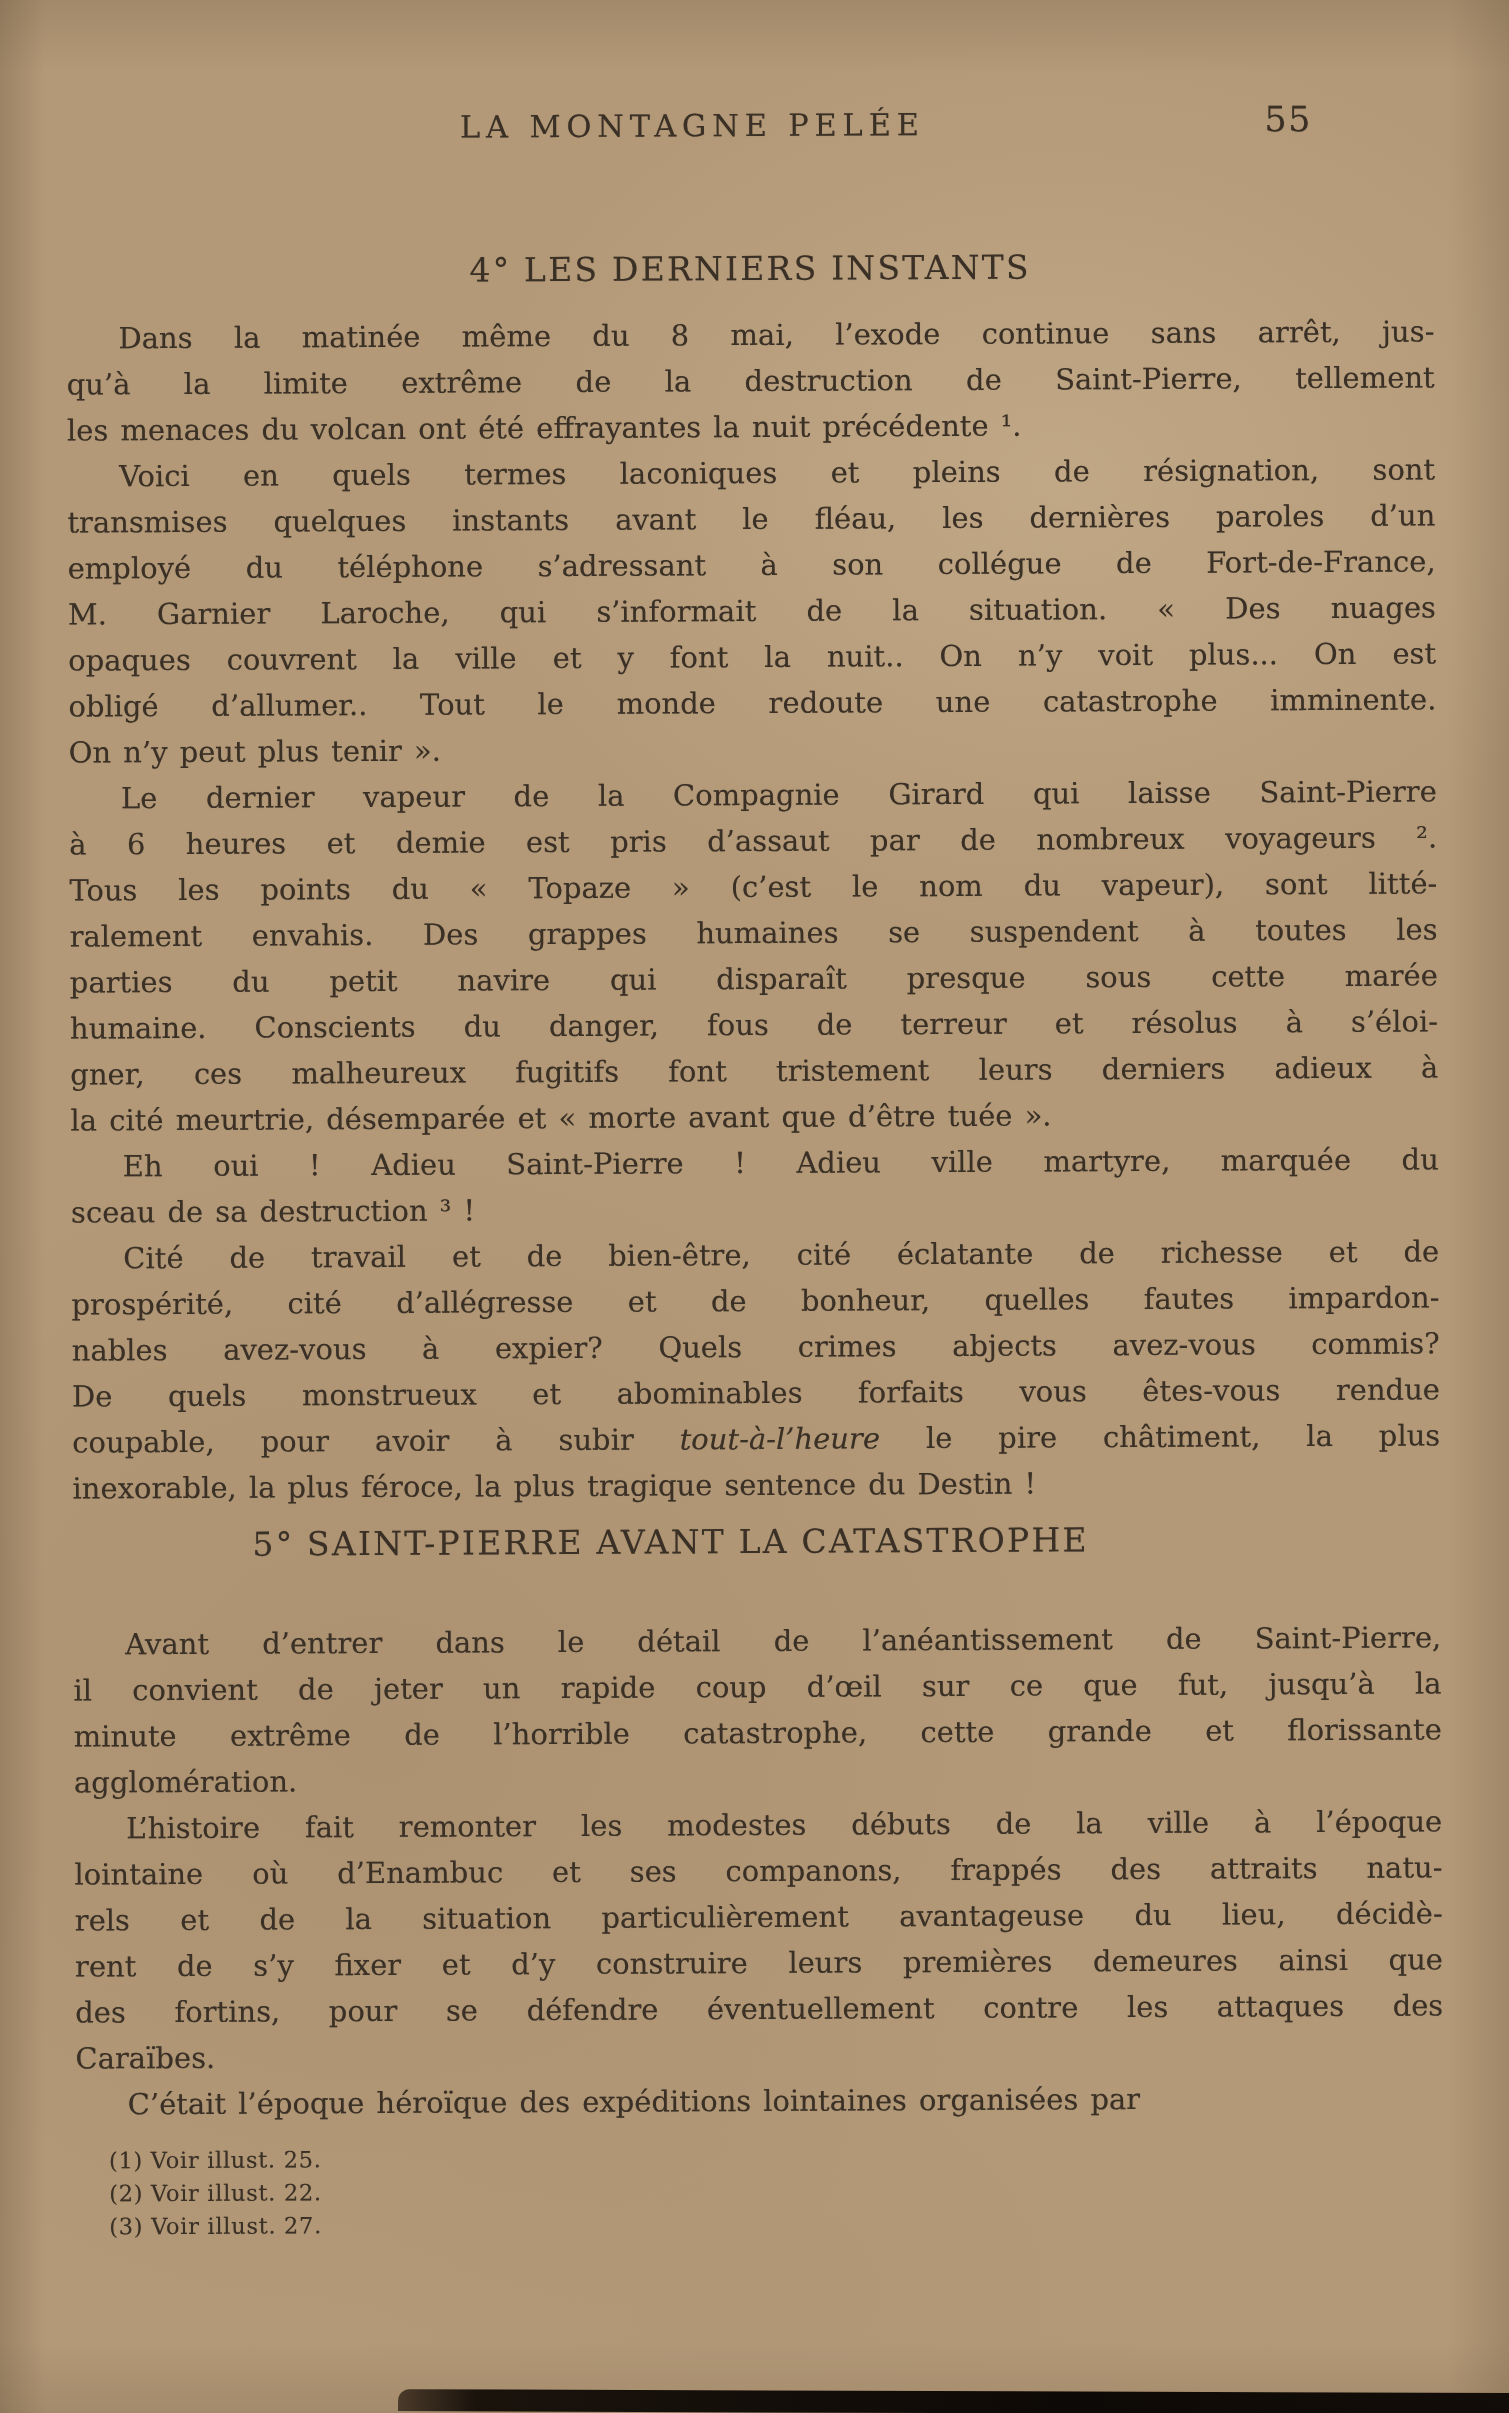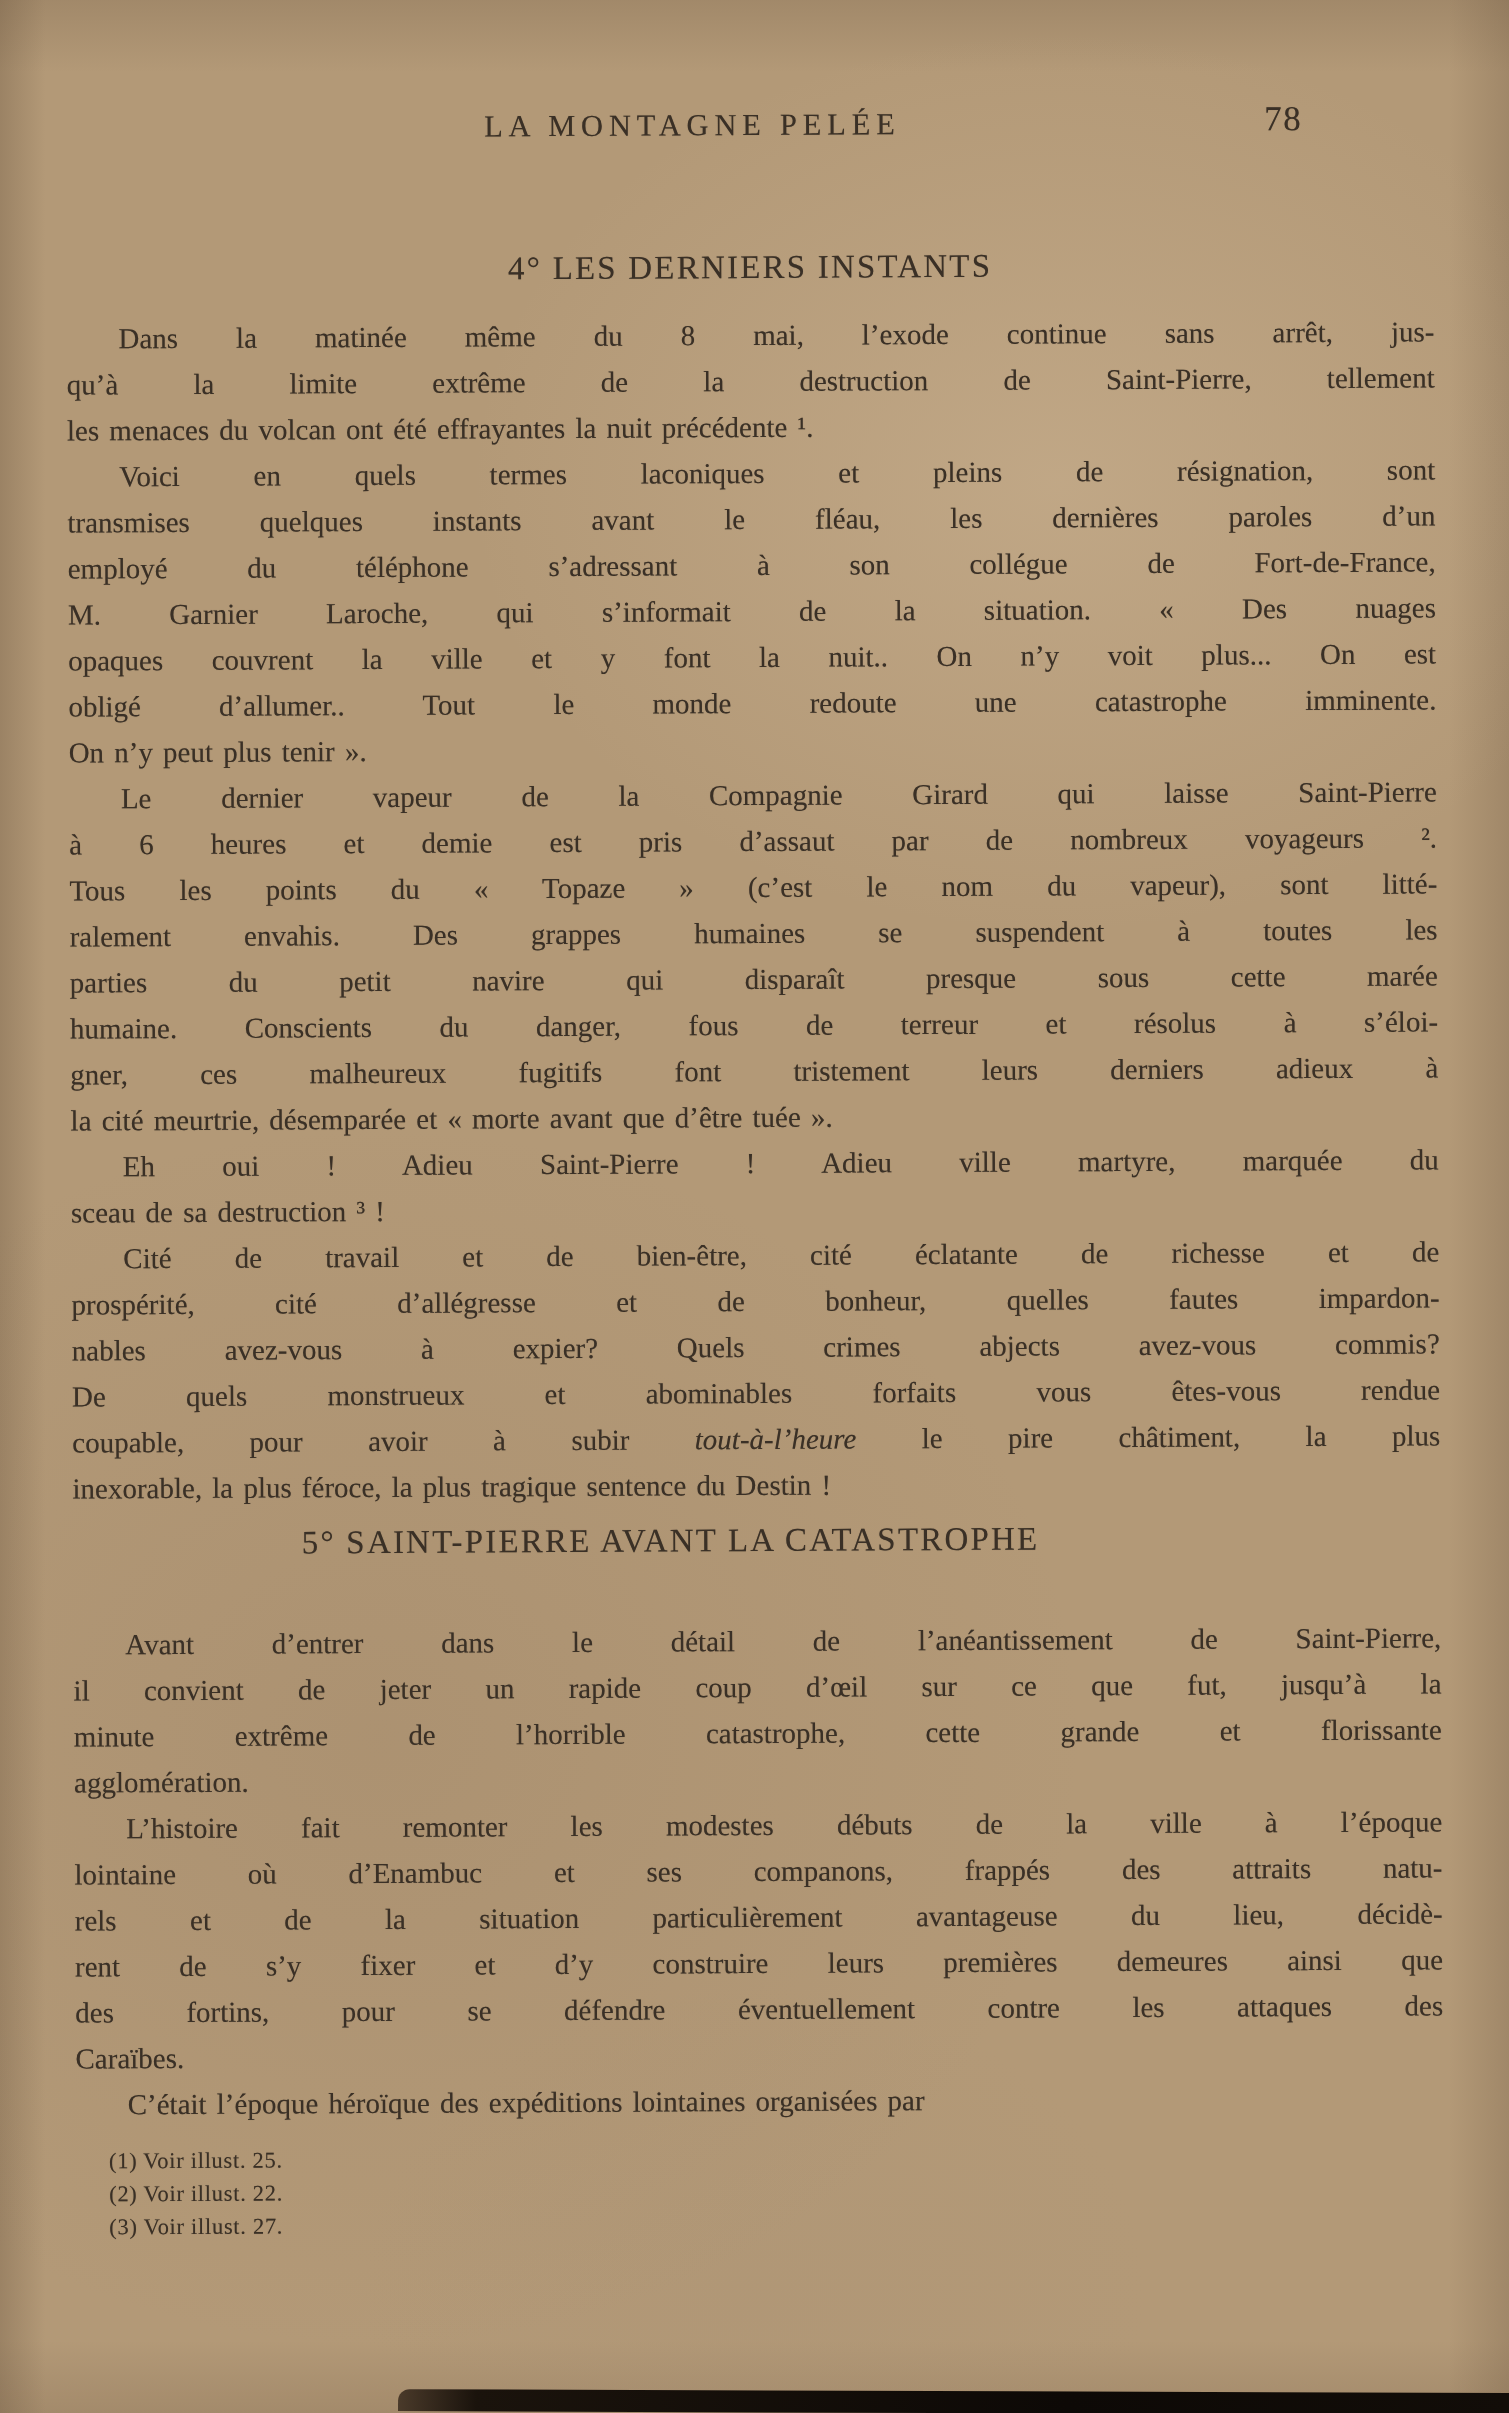--- a/index.html
+++ b/index.html
@@ -12,21 +12,20 @@
     position: relative;
     width: 1509px; height: 2413px;
     background-color: #b39977;
     background-image:
       radial-gradient(945px 727px at 70% 20%, rgba(214,190,158,0.38), rgba(214,190,158,0) 62%),
       radial-gradient(1090px 945px at 25% 72%, rgba(146,120,92,0.22), rgba(146,120,92,0) 65%),
       radial-gradient(654px 509px at 50% 95%, rgba(170,146,116,0.30), rgba(170,146,116,0) 60%),
       linear-gradient(90deg, rgba(92,72,52,0.28) 0%, rgba(92,72,52,0) 3%, rgba(92,72,52,0) 96%, rgba(92,72,52,0.22) 100%),
       linear-gradient(180deg, rgba(92,72,52,0.20) 0%, rgba(92,72,52,0) 3%, rgba(92,72,52,0) 97%, rgba(92,72,52,0.18) 100%);
     overflow: hidden;
-    font-family: Liberation Serif, serif;
   }
   #content {
     position: absolute; inset: 0;
     transform: rotate(-0.3deg);
     color: #3a3026;
     text-shadow: 0 0 0.7px rgba(58,48,38,0.45);
   }
   .running-header { position: absolute; top: 108px; left: 44px; width: 1308px; text-align: center; }
   .header-title { font-size: 30.5px; letter-spacing: 5.8px; }
   .page-number { position: absolute; top: 102px; left: 1270px; font-size: 35px; letter-spacing: 1.5px; }
@@ -57,21 +56,21 @@
 </style>
 </head>
 <body>
 
 <div id="page">
   <div id="content">
 
     <div class="running-header">
       <span class="header-title">LA MONTAGNE PELÉE</span>
     </div>
-    <div class="page-number">78</div>
+    <div class="page-number">55</div>
 
     <h2 class="sec-heading" id="heading-1">4° LES DERNIERS INSTANTS</h2>
 
     <div class="textblock" id="textblock-1">
       <div class="para">
           <div class="line">Dans la matinée même du 8 mai, l’exode continue sans arrêt, jus-</div>
           <div class="line">qu’à la limite extrême de la destruction de Saint-Pierre, tellement</div>
           <div class="line">les menaces du volcan ont été effrayantes la nuit précédente ¹.</div>
         </div>
       <div class="para">

